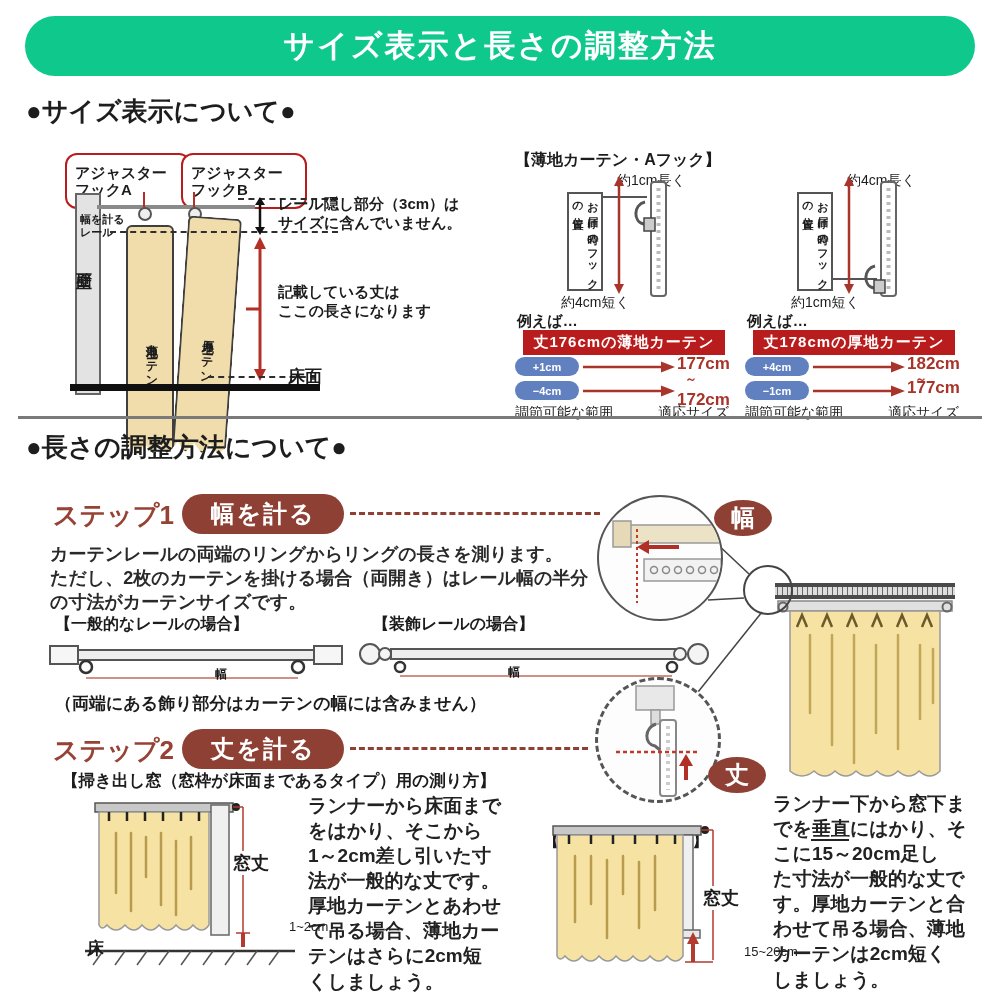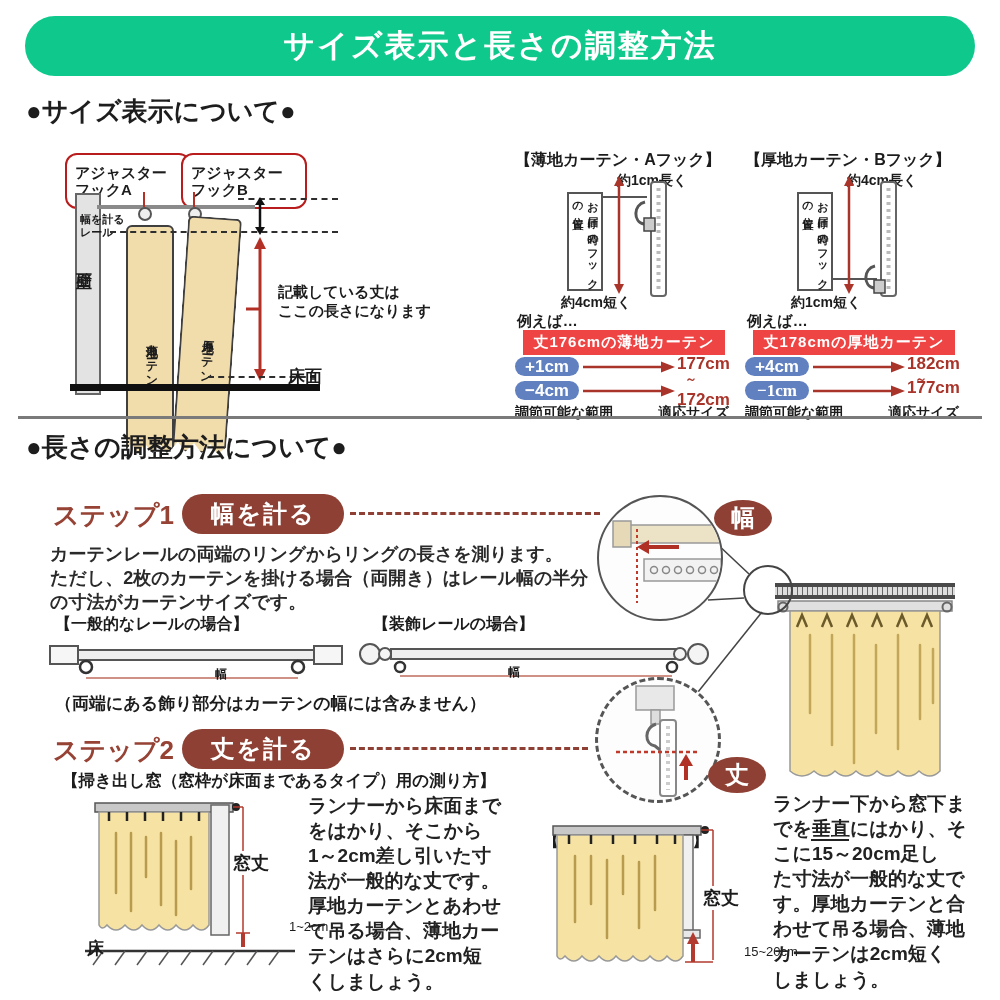--- a/index.html
+++ b/index.html
@@ -22,27 +22,27 @@
   .runner{width:10px;height:10px;border:2px solid #555;background:#eee;border-radius:50%;}
   .redtick{width:2px;height:15px;background:#b23026;}
   .curtain-top{background:#f1dcab;border:2px solid #3f3f3f;border-radius:6px 6px 0 0;
      clip-path:polygon(0 0,100% 0,100% 97%,85% 100%,70% 96%,55% 100%,40% 96%,25% 100%,10% 96%,0 99%);}
   .cname{writing-mode:vertical-rl;text-orientation:upright;font-size:12px;font-weight:bold;letter-spacing:1px;}
   .dash{border-top:2px dashed #2e2e2e;}
   .note15{font-size:15px;font-weight:bold;line-height:1.25;}
   .floor{height:7px;background:#101010;}
   
   .hcol-title{font-size:16px;font-weight:bold;}
-  .lbl14{font-size:14px;font-weight:bold;}
+  .lbl14{font-size:14px;font-weight:normal;}
   .posbox{width:32px;height:95px;border:2px solid #555;display:flex;align-items:center;justify-content:center;
           font-size:11px;font-weight:bold;background:#fff;}
   .exintro{font-size:15px;font-weight:bold;}
-  .blackbar{width:202px;height:25px;background:#ef4444;color:#fff;font-size:15px;font-weight:bold;
+  .blackbar{width:202px;height:25px;background:#b91c1c;color:#fff;font-size:15px;font-weight:bold;
             display:flex;align-items:center;justify-content:center;letter-spacing:1px;}
-  .pill{width:64px;height:19px;background:#6180c0;border-radius:10px;color:#fff;font-size:17px;
+  .pill{width:64px;height:19px;background:#6180c0;border-radius:10px;color:#fff;font-size:11px;
         font-weight:bold;display:flex;align-items:center;justify-content:center;}
   .res{font-size:17px;font-weight:bold;color:#a8342a;}
   .tilde{font-size:12px;font-weight:bold;color:#a8342a;}
   
   .divider{border-top:3px solid #7a7a7a;}
   .step{font-size:26px;font-weight:bold;color:#964234;}
   .stepbadge{width:162px;height:40px;background:#8d4033;border-radius:22px;color:#fff;font-size:24px;
              font-weight:bold;display:flex;align-items:center;justify-content:center;letter-spacing:2px;}
   .reddash{border-top:3px dashed #8d4033;}
   .body18{font-size:18px;font-weight:bold;line-height:1.33;color:#2a2a2a;}
@@ -90,20 +90,22 @@
     <div class="abs curtain-top" style="left:140px;top:74px;width:50px;height:232px;transform:rotate(4deg);">
       <div class="abs cname" style="left:18px;top:112px;">厚地カーテン</div>
     </div>
     <div class="abs dash" style="left:198px;top:55px;width:100px;"></div>
     <div class="abs dash" style="left:70px;top:88px;width:228px;"></div>
     <svg class="abs" style="left:212px;top:54px;" width="16" height="38">
       <line x1="8" y1="5" x2="8" y2="33" stroke="#111" stroke-width="2.5"></line>
       <polygon points="8,0 3,8 13,8" fill="#111"></polygon>
         <polygon points="8,38 3,30 13,30" fill="#111"></polygon>
     </svg>
+    <div class="abs note15 preline" style="left:238px;top:52px;">レール隠し部分（3cm）は
+サイズに含んでいません。</div>
     <svg class="abs" style="left:206px;top:94px;" width="24" height="144">
       <line x1="14" y1="8" x2="14" y2="136" stroke="#b23026" stroke-width="3"></line>
       <polygon points="14,0 8,12 20,12" fill="#b23026"></polygon>
         <polygon points="14,144 8,132 20,132" fill="#b23026"></polygon>
       <line x1="0" y1="72" x2="14" y2="72" stroke="#b23026" stroke-width="3"></line>
     </svg>
     <div class="abs note15 preline" style="left:238px;top:140px;">記載している丈は
 ここの長さになります</div>
     <div class="abs dash" style="left:168px;top:233px;width:108px;"></div>
     <div class="abs floor" style="left:30px;top:241px;width:250px;"></div>
@@ -142,21 +144,20 @@
     <svg class="abs" style="left:68px;top:235px;" width="92" height="12">
       <line x1="0" y1="6" x2="78" y2="6" stroke="#a8342a" stroke-width="2.5"></line>
         <polygon points="78,0.5 92,6 78,11.5" fill="#a8342a"></polygon>
     </svg>
     <div class="abs res" style="left:162px;top:240px;">172cm</div>
     <div class="abs lbl14" style="left:0;top:254px;">調節可能な範囲</div>
     <div class="abs lbl14" style="left:143px;top:254px;">適応サイズ</div>
   </div>
 
   <div class="abs" style="left:745px;top:150px;width:226px;height:258px;">
-    <div class="abs hcol-title" style="left:0;top:0;">【厚地カーテン・Bフック】</div>
     <div class="abs lbl14" style="left:102px;top:22px;">約4cm長く</div>
     <div class="abs" style="left:86px;top:128px;width:46px;height:2px;background:#555;"></div>
     <div class="abs posbox" style="left:52px;top:42px;">
       <span class="vert">お届け時のフックの位置</span>
     </div>
     <svg class="abs" style="left:96px;top:26px;" width="16" height="118">
       <line x1="8" y1="7" x2="8" y2="111" stroke="#a8342a" stroke-width="2.5"></line>
       <polygon points="8,0 3,10 13,10" fill="#a8342a"></polygon>
         <polygon points="8,118 3,108 13,108" fill="#a8342a"></polygon>
     </svg>
@@ -169,21 +170,21 @@
     <div class="abs lbl14" style="left:46px;top:144px;">約1cm短く</div>
     <div class="abs exintro" style="left:2px;top:162px;">例えば…</div>
     <div class="abs blackbar" style="left:8px;top:180px;">丈178cmの厚地カーテン</div>
     <div class="abs pill" style="left:0;top:207px;">+4cm</div>
     <svg class="abs" style="left:68px;top:211px;" width="92" height="12">
       <line x1="0" y1="6" x2="78" y2="6" stroke="#a8342a" stroke-width="2.5"></line>
         <polygon points="78,0.5 92,6 78,11.5" fill="#a8342a"></polygon>
     </svg>
     <div class="abs res" style="left:162px;top:204px;">182cm</div>
     <div class="abs tilde" style="left:170px;top:221px;">～</div>
-    <div class="abs pill" style="left:0;top:231px;font-family:Liberation Serif, serif;">−1cm</div>
+    <div class="abs pill" style="left:0;top:231px;">−1cm</div>
     <svg class="abs" style="left:68px;top:235px;" width="92" height="12">
       <line x1="0" y1="6" x2="78" y2="6" stroke="#a8342a" stroke-width="2.5"></line>
         <polygon points="78,0.5 92,6 78,11.5" fill="#a8342a"></polygon>
     </svg>
     <div class="abs res" style="left:162px;top:228px;">177cm</div>
     <div class="abs lbl14" style="left:0;top:254px;">調節可能な範囲</div>
     <div class="abs lbl14" style="left:143px;top:254px;">適応サイズ</div>
   </div>
 
   <div class="abs divider" style="left:18px;top:416px;width:964px;"></div>

